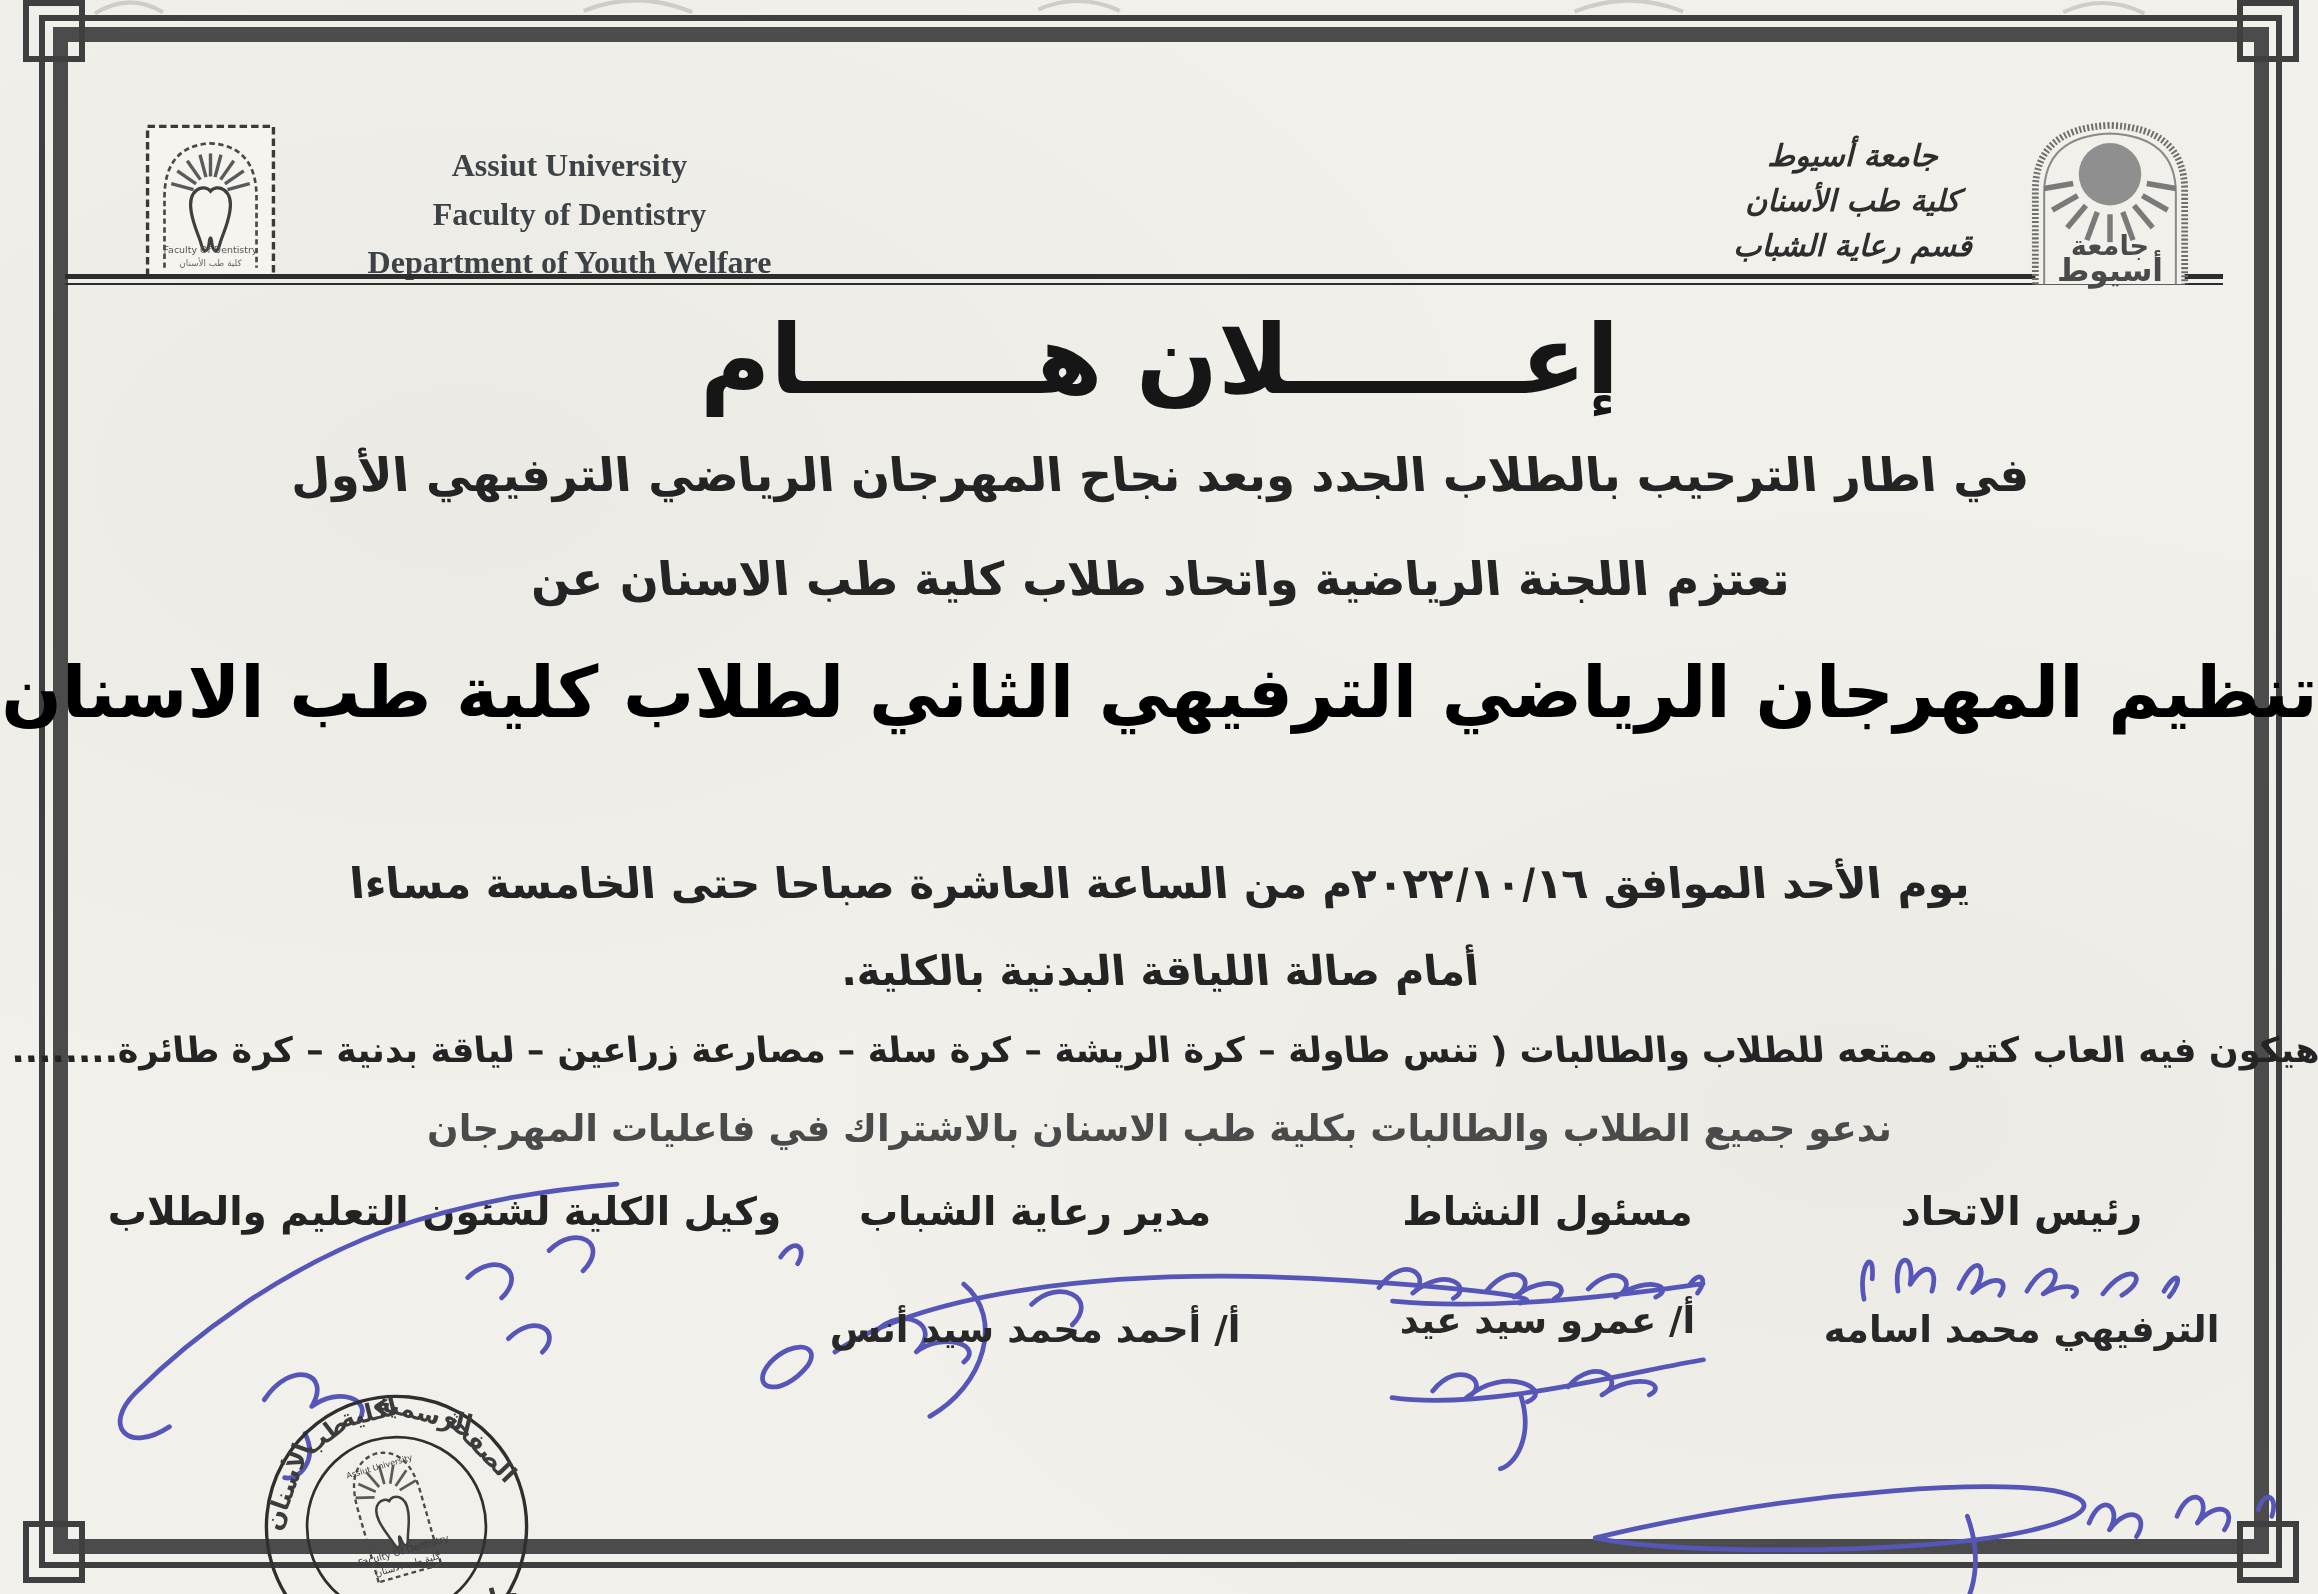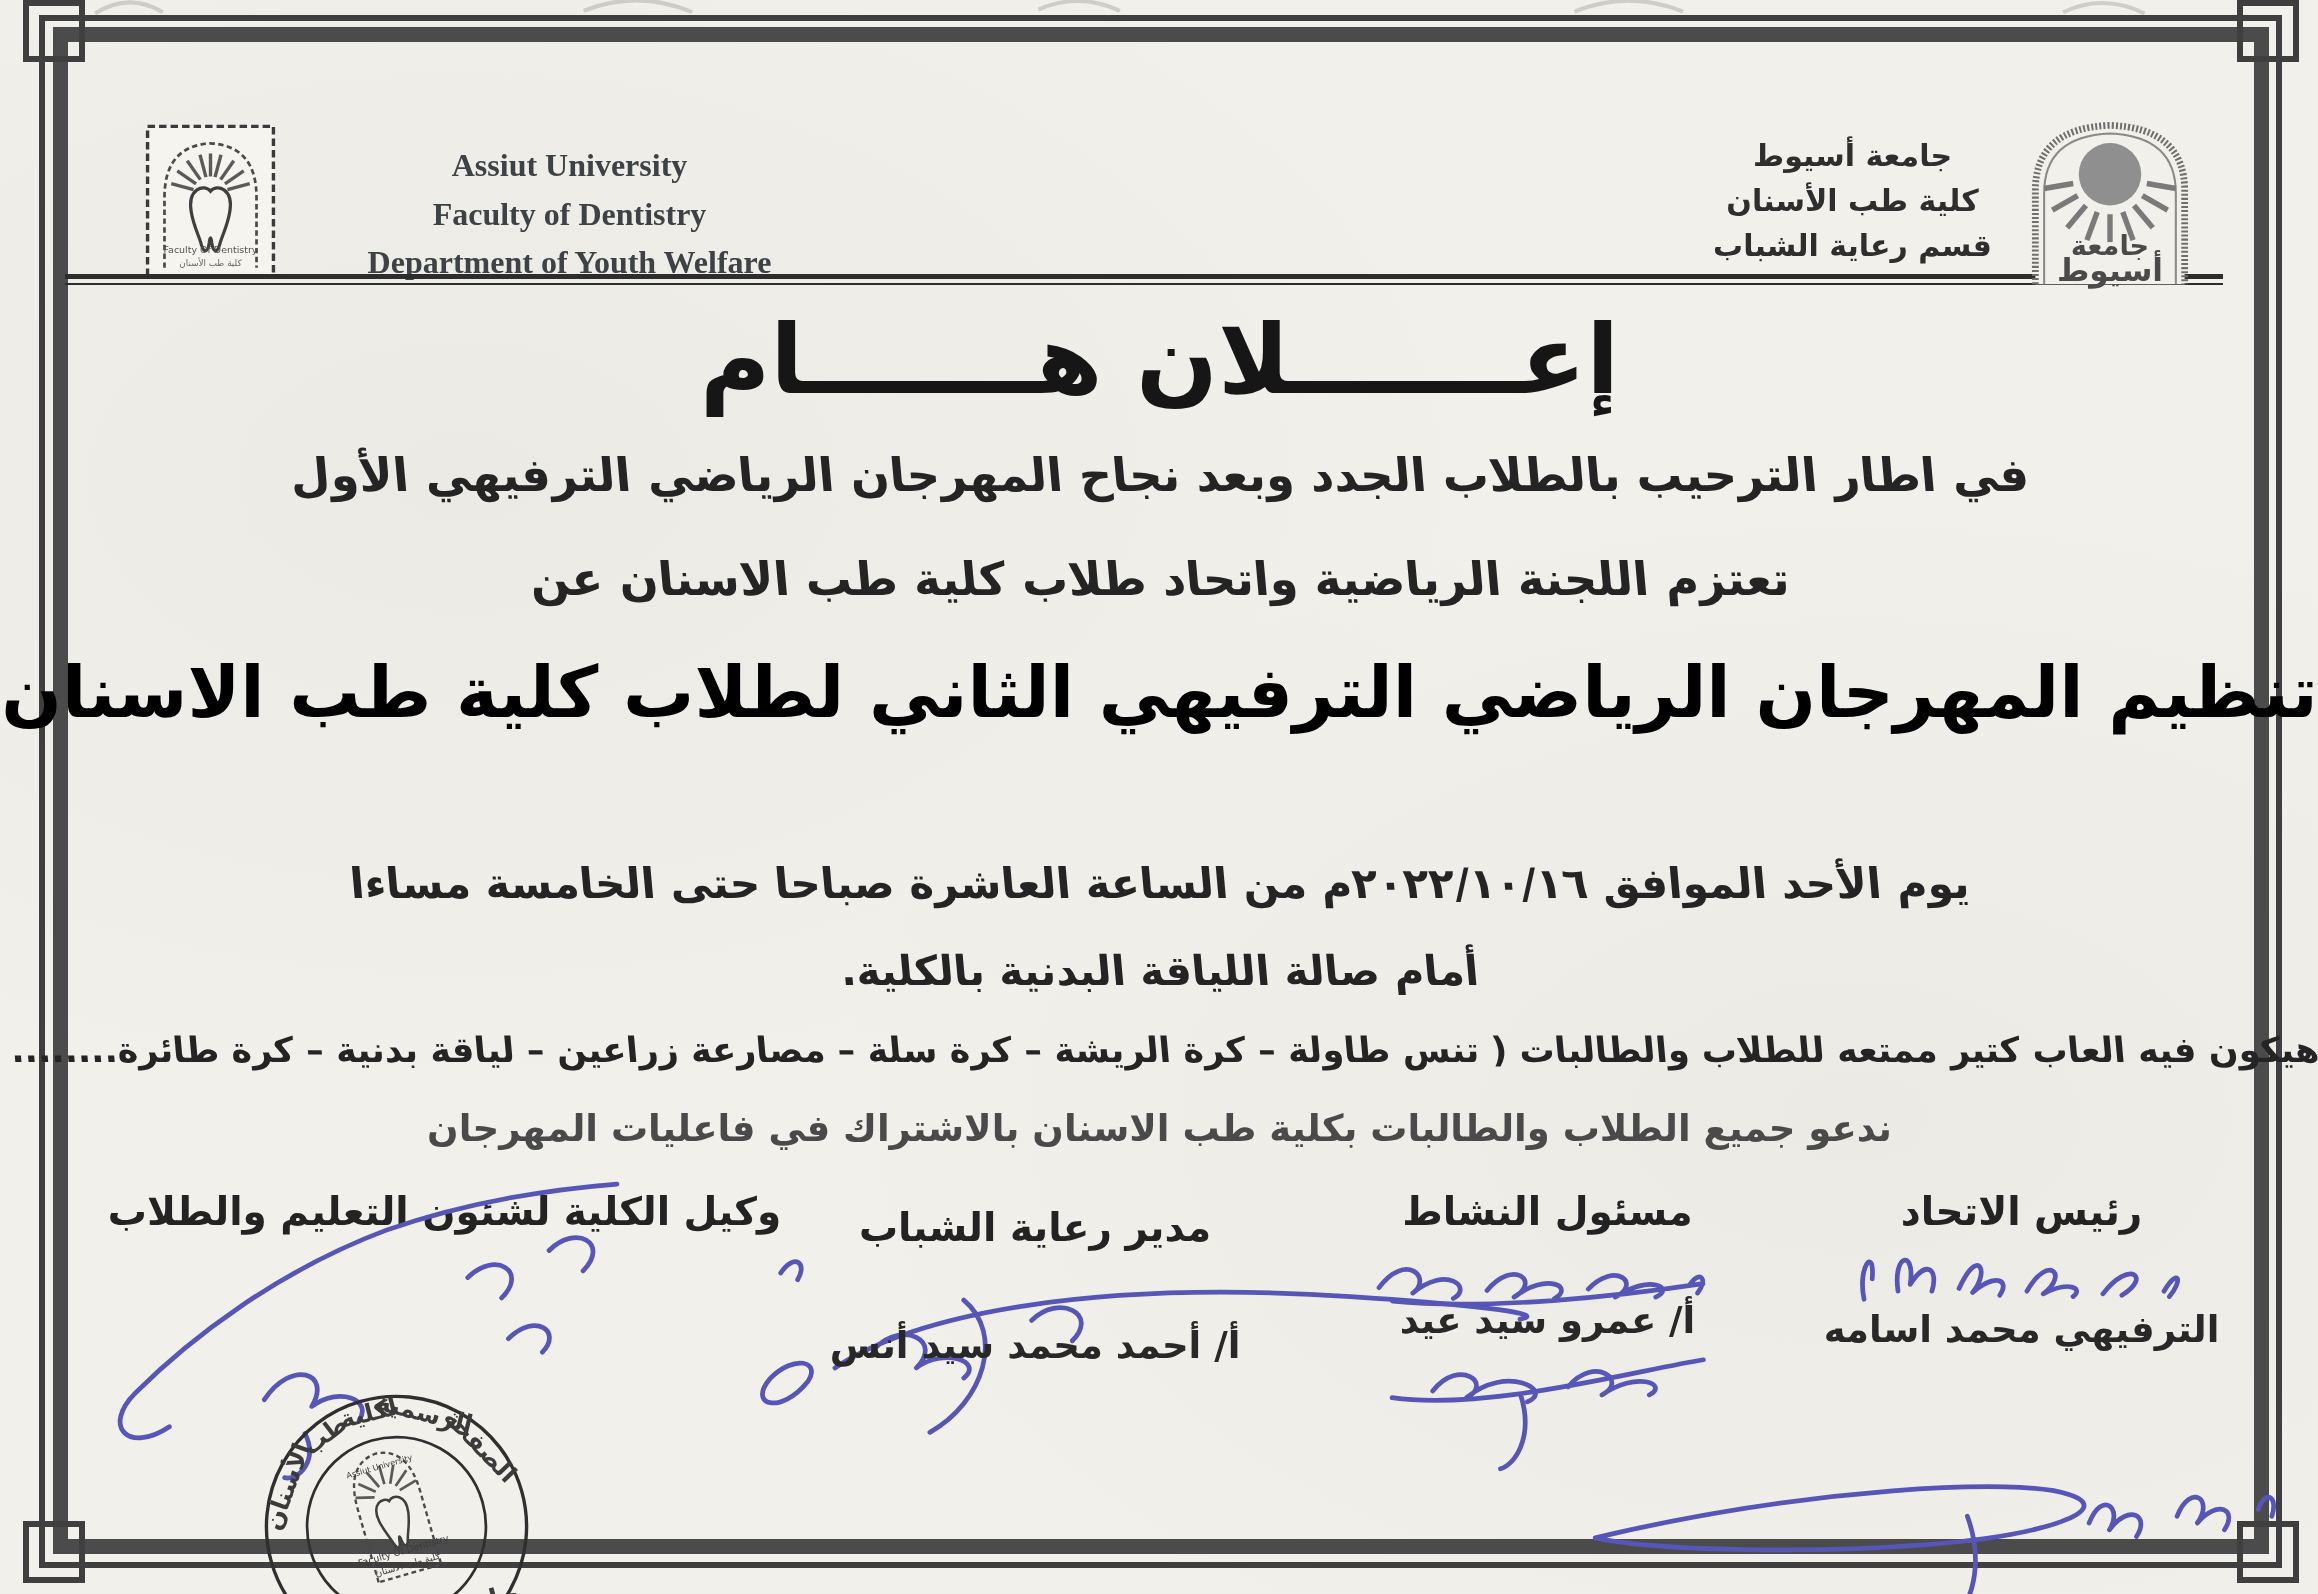--- a/index.html
+++ b/index.html
@@ -19,21 +19,21 @@
   .frame-band{position:absolute;left:53px;top:27px;right:50px;bottom:41px;border:15px solid #4b4b4b;}
   .corner{position:absolute;width:50px;height:50px;border:6.1px solid #3f3f3f;background:transparent;}
   .corner.tl{left:23px;top:0px;}
   .corner.tr{right:20.4px;top:0px;}
   .corner.bl{left:23px;bottom:12.2px;}
   .corner.br{right:20.4px;bottom:12.2px;}
   
   .header-english{position:absolute;left:271px;top:141px;width:597px;text-align:center;
     font-family:"Liberation Serif",serif;font-weight:bold;font-size:32px;line-height:1.52;color:#3d4247;}
   .header-arabic{position:absolute;left:1710px;top:133px;width:285px;text-align:center;
-    direction:rtl;font-weight:bold;font-size:30px;line-height:1.5;color:#2e2e2e;}
+    direction:rtl;font-weight:bold;font-size:30px;line-height:1.5;color:#2e2e2e;font-style:italic;}
   .divider{position:absolute;left:65px;top:274px;width:2158px;border-top:5.4px solid #2d2d2d;}
   .divider-inner{height:0;border-top:2.7px solid #2d2d2d;margin-top:4.1px;}
   
   .ar-line{position:absolute;left:0;right:0;text-align:center;direction:rtl;
     font-weight:bold;white-space:nowrap;color:#242424;}
   .slant{transform:skewX(5deg);}
   .doc-title{top:304px;font-size:96px;color:#161616;}
   .l1{top:448px;font-size:46px;}
   .l2{top:552px;font-size:46px;}
   .headline{top:651px;font-size:71px;letter-spacing:0.7px;color:#000000;}
@@ -144,21 +144,21 @@
   <div class="sig-title">مسئول النشاط</div>
   <svg class="sig-svg" style="left:41px;top:42px;" width="380" height="81" viewBox="0 0 560 120">
     <path d="M40 84 C80 30 120 70 90 92 C140 50 180 84 150 100 M200 88 C240 40 280 76 240 98 C290 60 330 84 300 100 M350 86 C390 44 430 78 390 98 C440 64 480 84 450 98 M500 80 C516 56 528 72 512 92 M60 104 C200 118 400 96 520 78"></path>
   </svg>
   <div class="sig-name" style="top:110px;">أ/ عمرو سيد عيد</div>
   <svg class="sig-svg" style="left:41px;top:141px;" width="380" height="88" viewBox="0 0 560 130">
     <path d="M60 100 C200 120 420 60 520 44 M120 90 C160 40 210 80 170 100 C230 50 300 90 260 106 M320 84 C360 36 410 76 370 96 C420 60 470 80 440 96 M250 96 C270 160 240 200 220 205"></path>
   </svg>
 </div>
 
-<div class="sig-col" style="left:767px;top:1189px;width:536px;margin-top:16px;">
+<div class="sig-col" style="left:767px;top:1189px;width:536px;">
   <div class="sig-title">مدير رعاية الشباب</div>
   <svg class="sig-svg" style="left:-27px;top:27px;" width="841" height="204" viewBox="0 0 1240 300">
     <path d="M100 220 C60 270 10 255 45 215 C80 180 120 190 100 220 M140 200 C260 120 520 70 900 95 C1060 105 1200 120 1150 128 M330 100 C390 150 360 250 280 295 M200 170 C240 130 300 160 260 200 C300 170 360 190 330 215 M430 130 C470 90 530 120 490 160 M60 60 C80 30 100 45 85 70"></path>
   </svg>
   <div class="sig-name" style="top:119px;">أ/ أحمد محمد سيد أنس</div>
 </div>
 
 <div class="sig-col" style="left:102px;top:1189px;width:685px;">
   <div class="sig-title">وكيل الكلية لشئون التعليم والطلاب</div>
   <svg class="sig-svg" style="left:-13.6px;top:-20.4px;" width="651" height="285" viewBox="0 0 960 420">

